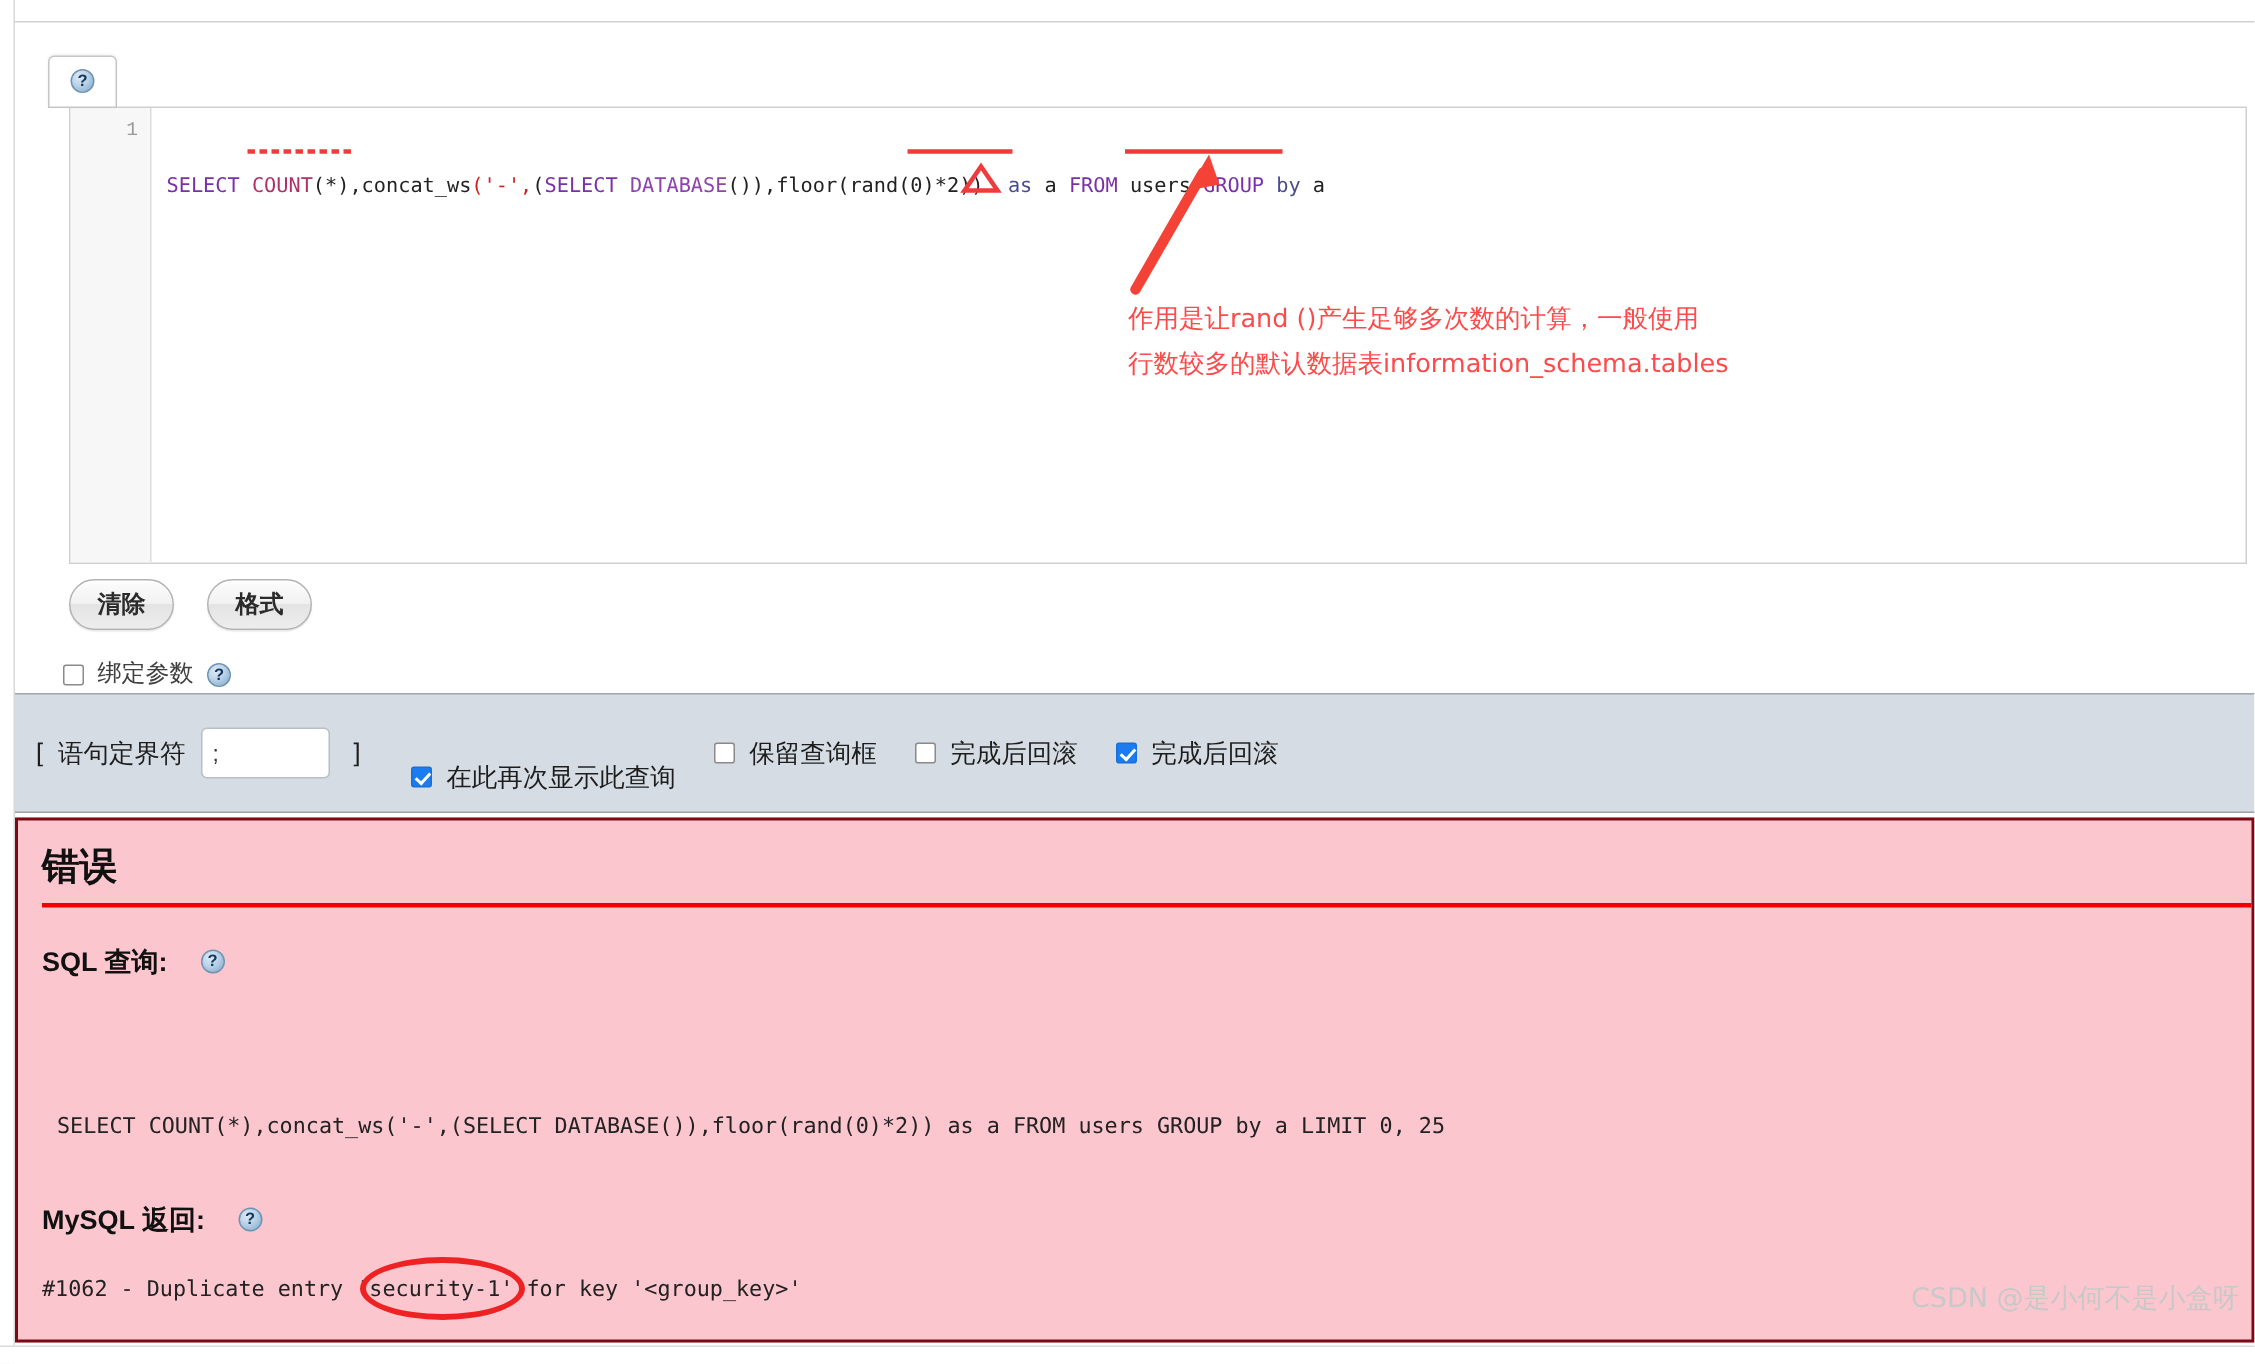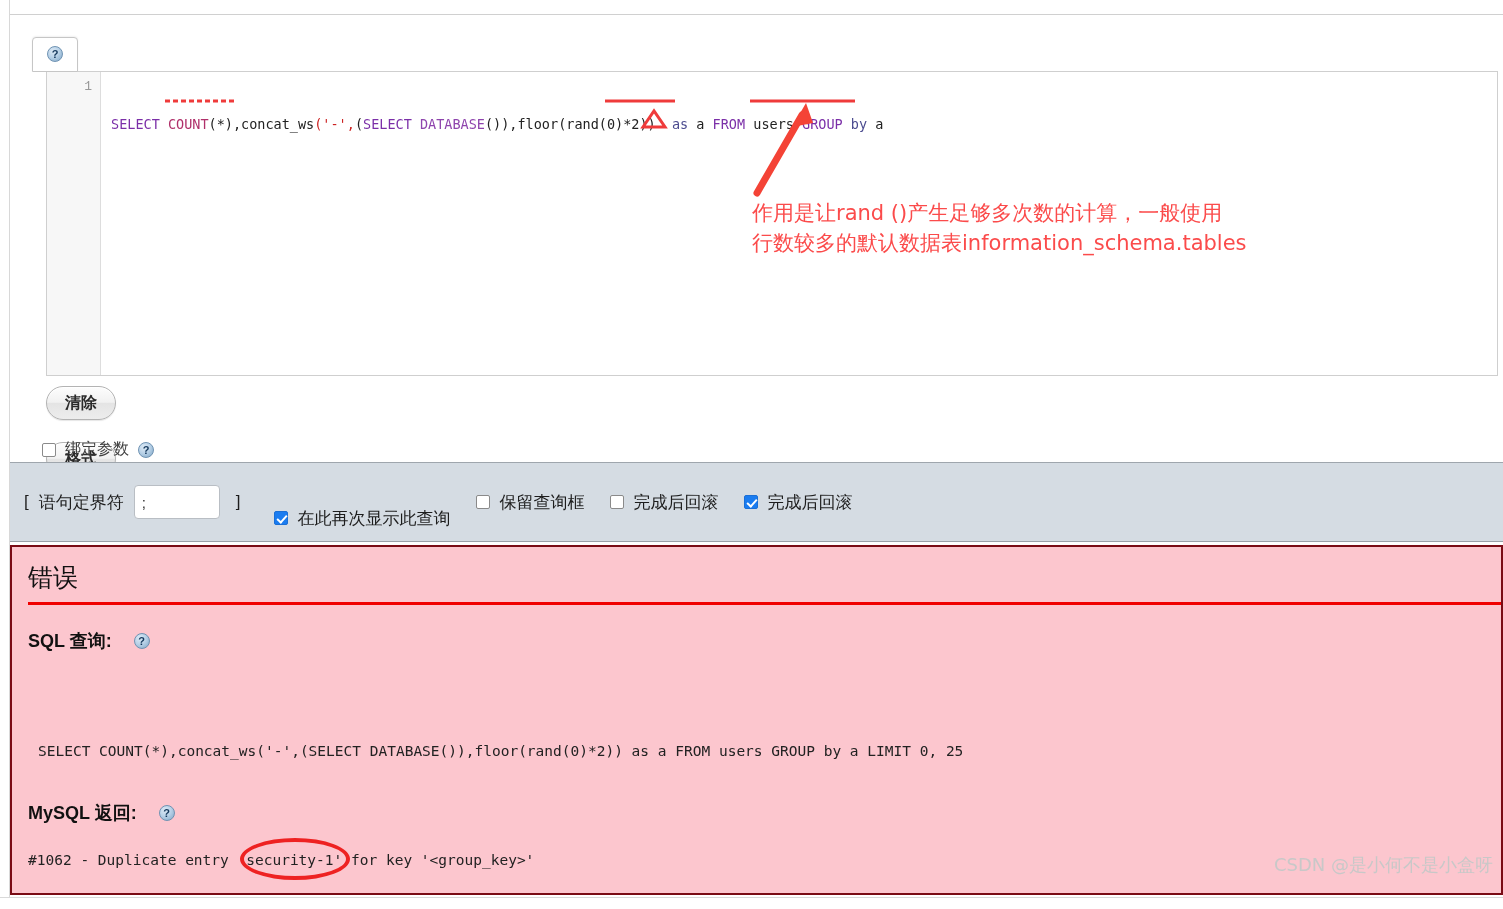--- a/index.html
+++ b/index.html
@@ -81,27 +81,27 @@
   }
   .kw { color:#7b2fa8; }
   .kw2{ color:#8e44ad; }
   .fn { color:#b0306a; }
   .str{ color:#cc2222; }
   .plain{ color:#222222; }
   .as { color:#4b4b8f; }
   .anno-text{
     position:absolute;
     color:#fb4b4b;
-    font-size:21px; line-height:30px; font-weight:500;
+    font-size:17px; line-height:30px; font-weight:500;
     font-family:"DejaVu Sans","Liberation Sans",sans-serif;
     white-space:pre-line;
   }
 
   
-  .btn-row{ position:absolute; left:36px; top:371px; display:flex; align-items:center; gap:22px;flex-direction:column; }
+  .btn-row{ position:absolute; left:36px; top:371px; display:flex; align-items:center; gap:22px; }
   .btn{
     display:inline-flex; align-items:center; justify-content:center;
     height:34px; padding:0 18px;
     border:1px solid #b3b3b3; border-radius:17px;
     background:linear-gradient(to bottom,#fdfdfd 0%,#f1f1f1 48%,#e4e4e4 50%,#ededed 100%);
     font-size:16px; font-weight:bold; color:#2b2b2b;
     box-shadow:0 1px 1px rgba(0,0,0,.10), inset 0 1px 0 #ffffff;
     cursor:pointer; white-space:nowrap;
   }
 
@@ -134,21 +134,21 @@
   .opt{ display:flex; align-items:center; gap:9px; }
   .opt .lbl{ font-size:17px; color:#1d1d1d; white-space:nowrap; }
 
   
   .err-panel{
     position:absolute; left:10px; top:545px; width:1493px; height:350px;
     background:#fcc6ce; border:2px solid #7a0b15; border-left-width:2px;
   }
   .err-title{
     position:absolute; left:16px; top:14px;
-    font-size:25px; font-weight:normal; color:#111111;
+    font-size:25px; font-weight:bold; color:#111111;
   }
   .err-rule{
     position:absolute; left:16px; top:55px; right:0; height:3px; background:#f00000;
   }
   .err-sub{
     position:absolute; font-size:18px; font-weight:bold; color:#111111;
     display:flex; align-items:center; gap:22px;
   }
   .err-code{
     position:absolute;

